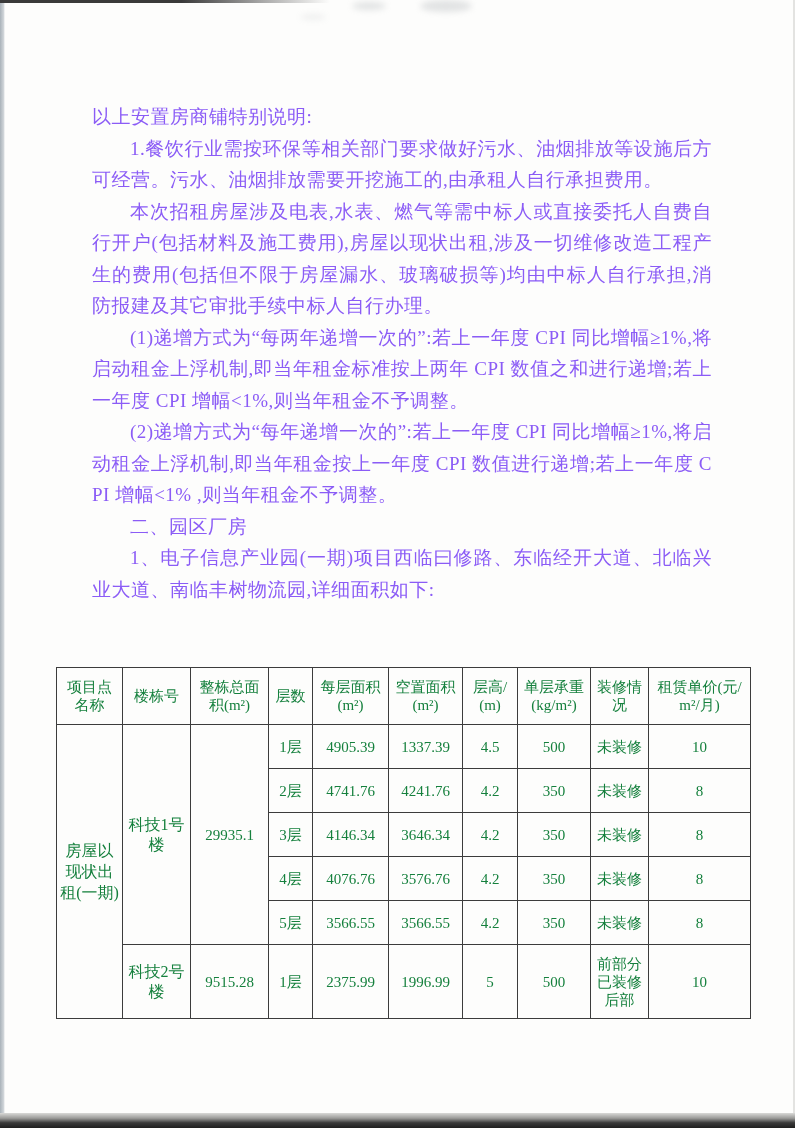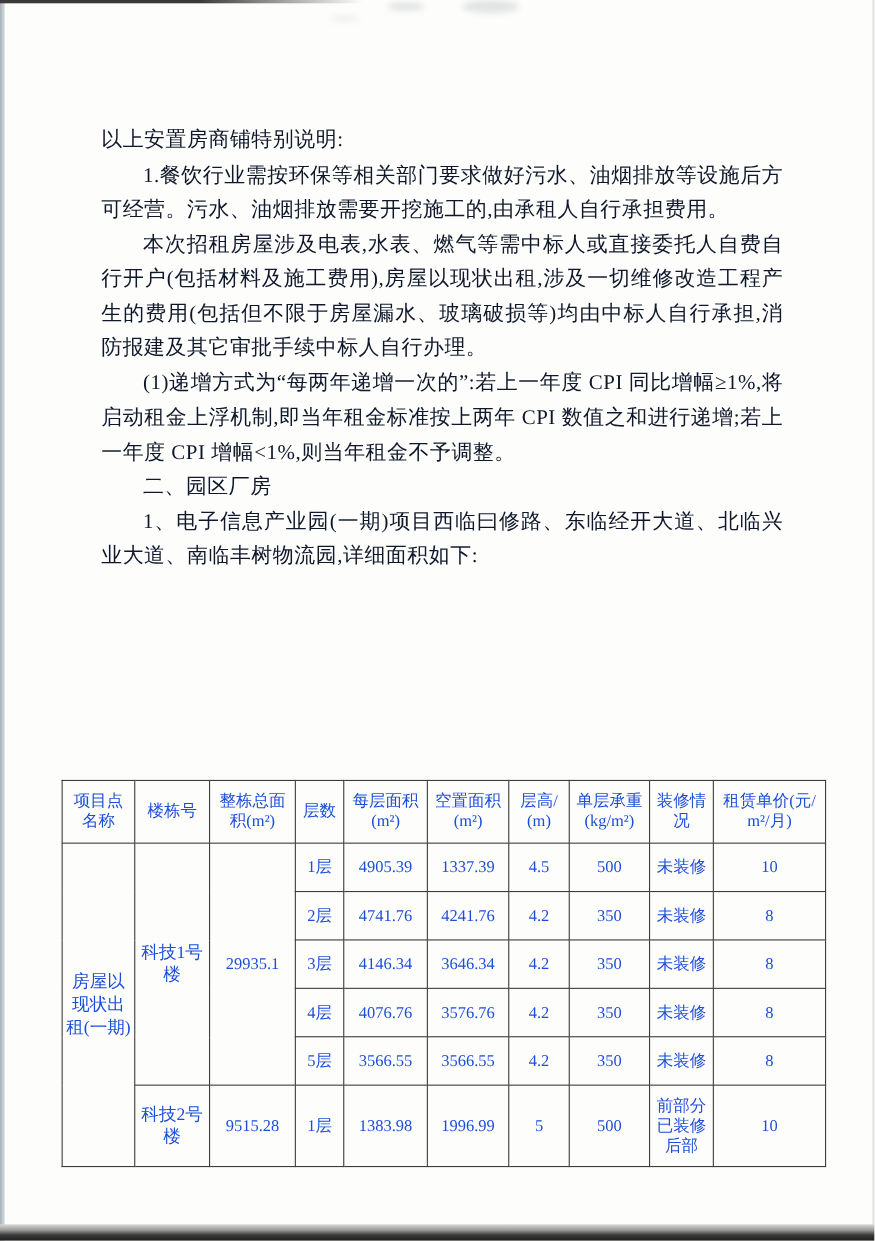--- a/index.html
+++ b/index.html
@@ -21,33 +21,33 @@
   .edge-right{position:absolute;right:0;top:0;width:2px;height:1128px;background:#e3e3e1;}
   .edge-bottom{position:absolute;left:0;bottom:0;width:795px;height:15px;
     background:linear-gradient(#d9d9d7 0%,#9a9a98 35%,#3a3a3a 65%,#1f1f1f 100%);}
   .smudge{position:absolute;background:#9aa0a4;border-radius:50%;filter:blur(3px);opacity:.28;}
   .smudge.s1{left:352px;top:2px;width:34px;height:8px;}
   .smudge.s2{left:420px;top:0px;width:52px;height:12px;}
   .smudge.s3{left:300px;top:14px;width:26px;height:6px;opacity:.15;}
 
   
   .textblock{
-    position:absolute;left:92px;top:112px;width:620px;
-    font-size:19px;line-height:31.5px;color:#0f172a;
+    position:absolute;left:92px;top:101px;width:620px;
+    font-size:19px;line-height:31.5px;color:#8b5cf6;
     text-align:justify;letter-spacing:.5px;
   }
   .textblock p{margin:0;padding:0;text-indent:2em;word-break:break-all;}
   .textblock p.flush{text-indent:0;}
   .textblock .lead{font-weight:normal;}
 
   
   table.facility{
-    position:absolute;left:56px;top:709px;width:694px;
+    position:absolute;left:56px;top:667px;width:694px;
     border-collapse:collapse;table-layout:fixed;
-    font-size:15px;color:#1d4ed8;line-height:18px;
+    font-size:15px;color:#15803d;line-height:18px;
   }
   table.facility th,table.facility td{
     border:1px solid #3c3c3c;
     text-align:center;vertical-align:middle;
     padding:1px 3px;overflow:hidden;word-break:break-all;
     font-weight:normal;
   }
   table.facility thead tr{height:57px;}
   table.facility tbody tr{height:44px;}
   table.facility tbody tr.tall{height:74px;padding-left:17px;}
@@ -63,20 +63,21 @@
   <div class="edge-right"></div>
   <div class="smudge s1"></div>
   <div class="smudge s2"></div>
   <div class="smudge s3"></div>
 
   <div class="textblock" id="paragraphs">
       <p class="flush">以上安置房商铺特别说明:</p>
       <p class="">1.餐饮行业需按环保等相关部门要求做好污水、油烟排放等设施后方可经营。污水、油烟排放需要开挖施工的,由承租人自行承担费用。</p>
       <p class="">本次招租房屋涉及电表,水表、燃气等需中标人或直接委托人自费自行开户(包括材料及施工费用),房屋以现状出租,涉及一切维修改造工程产生的费用(包括但不限于房屋漏水、玻璃破损等)均由中标人自行承担,消防报建及其它审批手续中标人自行办理。</p>
       <p class="">(1)递增方式为“每两年递增一次的”:若上一年度 CPI 同比增幅≥1%,将启动租金上浮机制,即当年租金标准按上两年 CPI 数值之和进行递增;若上一年度 CPI 增幅&lt;1%,则当年租金不予调整。</p>
+      <p class="">(2)递增方式为“每年递增一次的”:若上一年度 CPI 同比增幅≥1%,将启动租金上浮机制,即当年租金按上一年度 CPI 数值进行递增;若上一年度 CPI 增幅&lt;1% ,则当年租金不予调整。</p>
       <p class="">二、园区厂房</p>
       <p class=""><span class="lead">1、电子信息产业园(一期)</span>项目西临曰修路、东临经开大道、北临兴业大道、南临丰树物流园,详细面积如下:</p>
     </div>
 
   <table class="facility">
     <colgroup id="cols">
         <col style="width: 66px;">
         <col style="width: 68px;">
         <col style="width: 78px;">
         <col style="width: 44px;">
@@ -147,21 +148,21 @@
           <td>3566.55</td>
           <td>4.2</td>
           <td>350</td>
           <td>未装修</td>
           <td>8</td>
         </tr>
         <tr class="tall">
           <td rowspan="1" class="bname">科技2号楼</td>
           <td rowspan="1">9515.28</td>
           <td>1层</td>
-          <td>1383.98</td>
+          <td>2375.99</td>
           <td>1996.99</td>
           <td>5</td>
           <td>500</td>
           <td>前部分已装修后部</td>
           <td>10</td>
         </tr>
       </tbody>
   </table>
 
   <div class="edge-bottom"></div>

